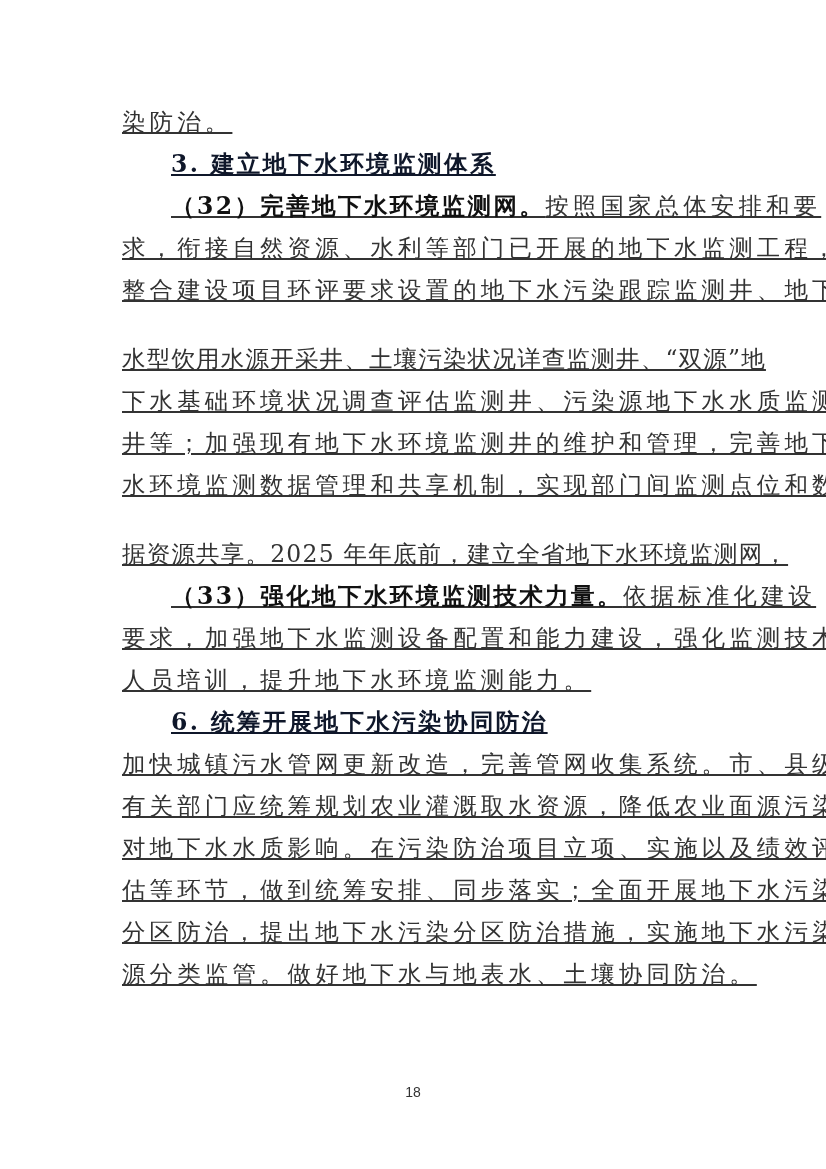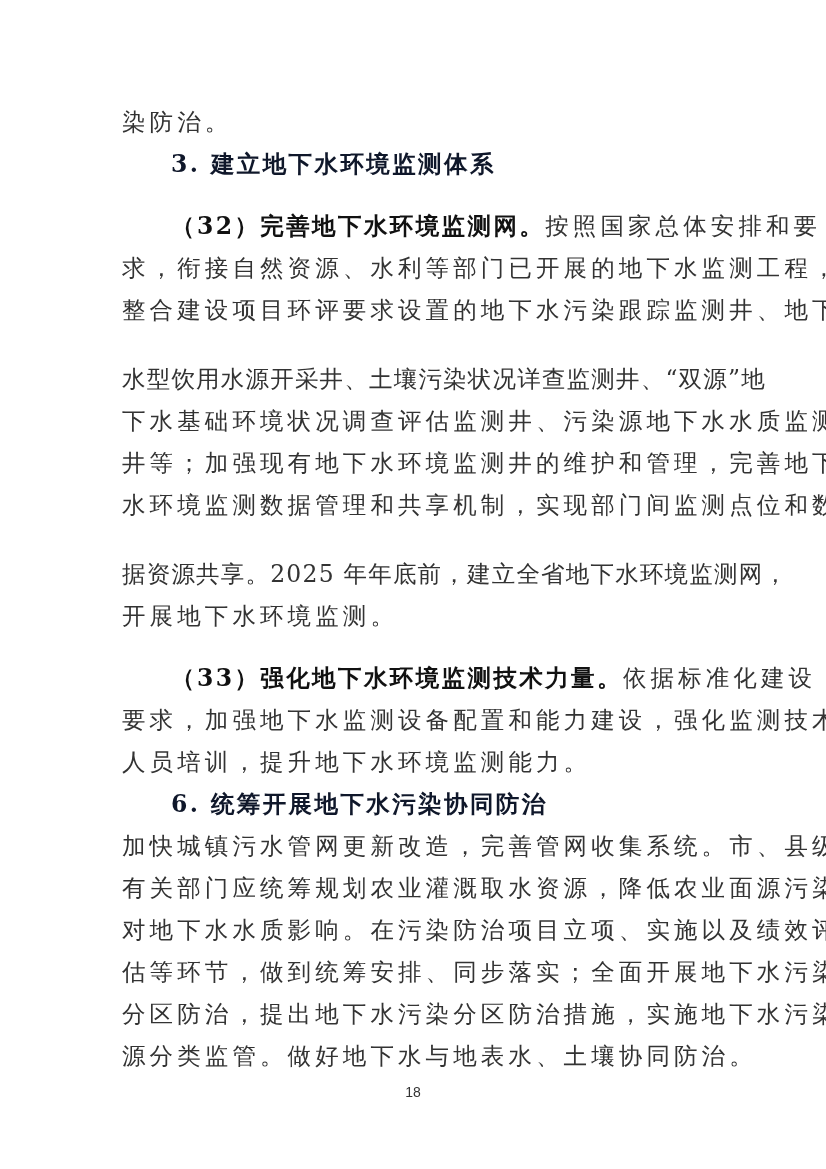--- a/index.html
+++ b/index.html
@@ -21,22 +21,23 @@
       top: 101px;
       width: 584px;
     }
     .line {
       height: 42px;
       line-height: 42px;
       font-size: 23.5px;
       letter-spacing: 4.1px;
       white-space: nowrap;
       overflow: visible;
+      text-decoration: underline;
     }
-    .para-first { text-indent: 49px; margin-top: 20px; }
+    .para-first { text-indent: 49px; }
     .heading {
       font-weight: bold;
       color: #0f172a;
       padding-left: 49px;
       letter-spacing: 2.4px;
     }
     .bold-lead {
       font-weight: bold;
       color: #111111;
       letter-spacing: 2.4px;
@@ -63,21 +64,20 @@
   <div class="line heading">3. 建立地下水环境监测体系</div>
 
   <div class="line para-first"><span class="bold-lead">（32）完善地下水环境监测网。</span><span>按照国家总体安排和要</span></div>
   <div class="line">求，衔接自然资源、水利等部门已开展的地下水监测工程，</div>
   <div class="line">整合建设项目环评要求设置的地下水污染跟踪监测井、地下</div>
   <div class="line tight">水型饮用水源开采井、土壤污染状况详查监测井、“双源”地</div>
   <div class="line">下水基础环境状况调查评估监测井、污染源地下水水质监测</div>
   <div class="line">井等；加强现有地下水环境监测井的维护和管理，完善地下</div>
   <div class="line">水环境监测数据管理和共享机制，实现部门间监测点位和数</div>
   <div class="line tight">据资源共享。2025 年年底前，建立全省地下水环境监测网，</div>
-  <div class="line">开展地下水环境监测。</div>
 
   <div class="line para-first"><span class="bold-lead">（33）强化地下水环境监测技术力量。</span><span>依据标准化建设</span></div>
   <div class="line">要求，加强地下水监测设备配置和能力建设，强化监测技术</div>
   <div class="line">人员培训，提升地下水环境监测能力。</div>
 
   <div class="line heading">6. 统筹开展地下水污染协同防治</div>
 
   <div class="line">加快城镇污水管网更新改造，完善管网收集系统。市、县级</div>
   <div class="line">有关部门应统筹规划农业灌溉取水资源，降低农业面源污染</div>
   <div class="line">对地下水水质影响。在污染防治项目立项、实施以及绩效评</div>

